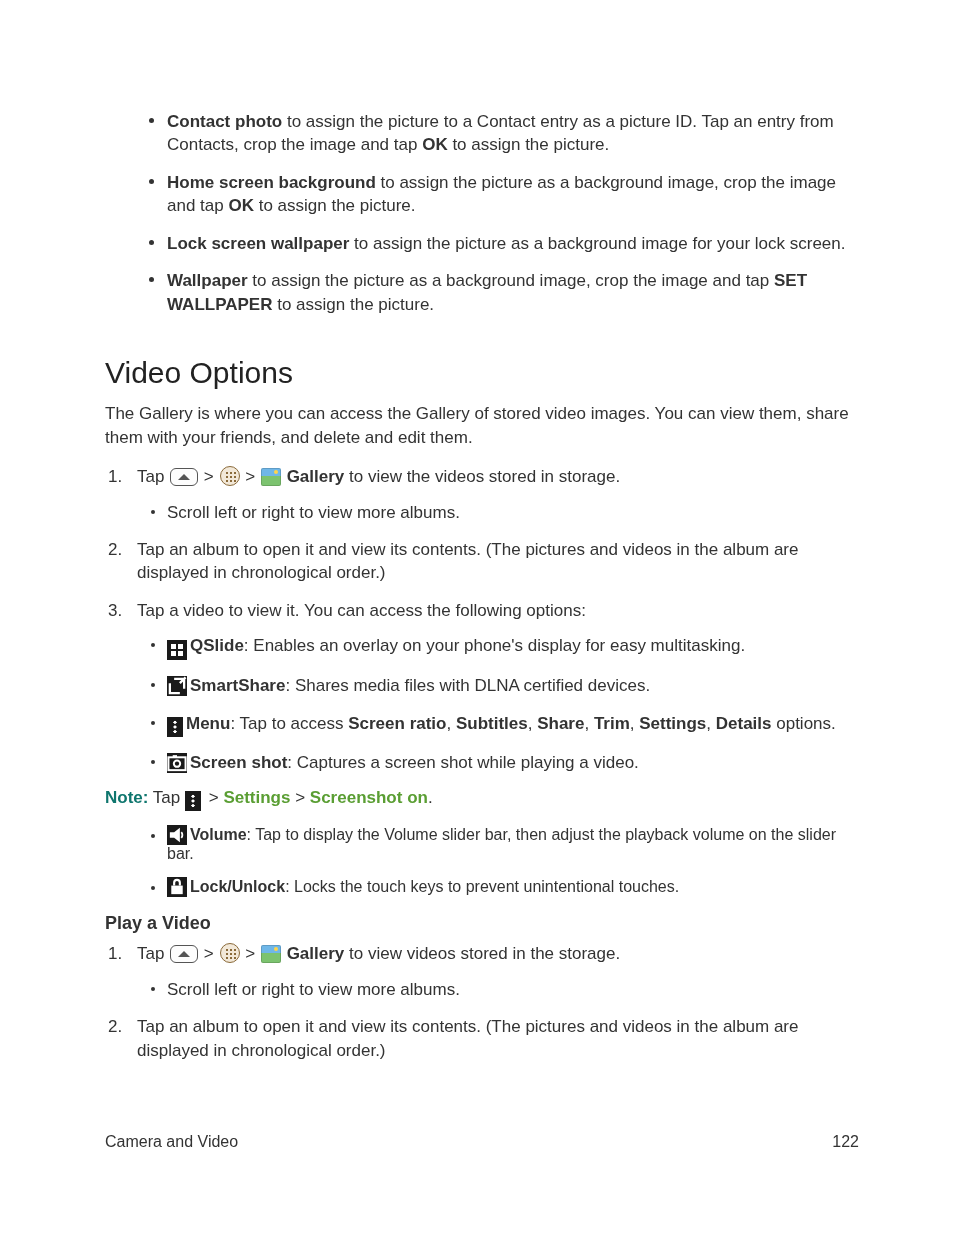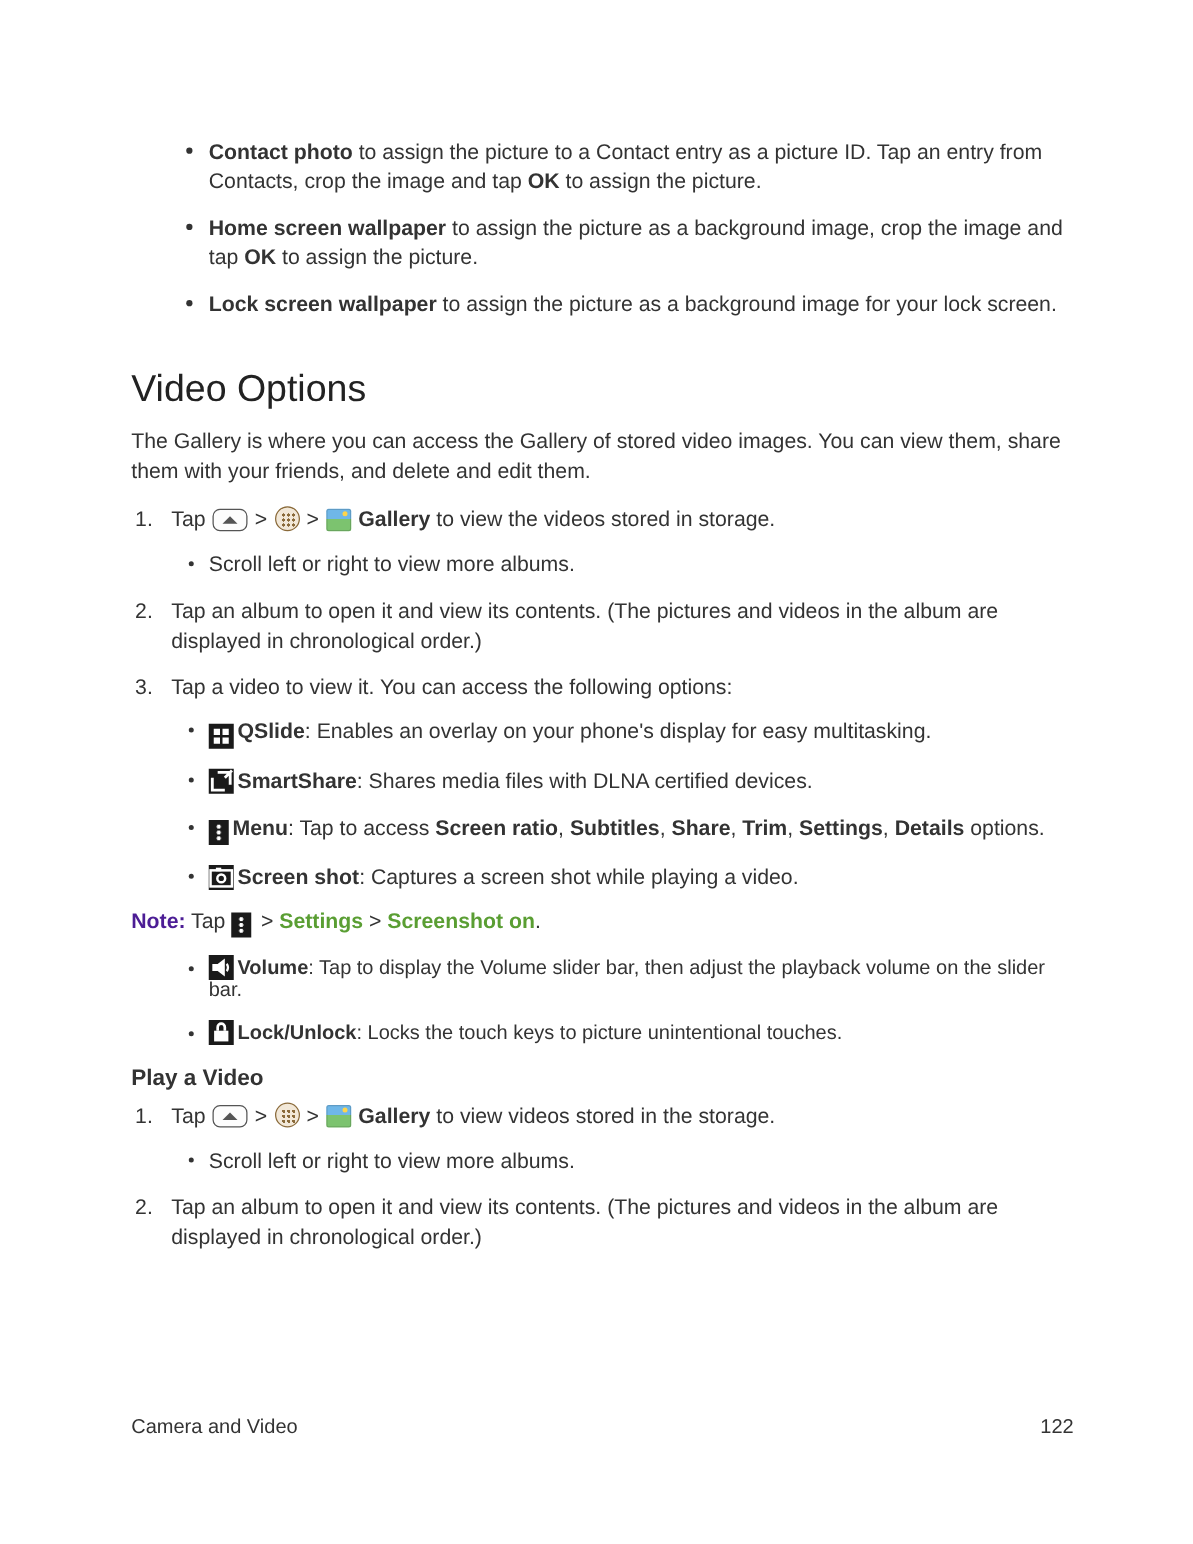--- a/index.html
+++ b/index.html
@@ -157,21 +157,21 @@
   .icon-box.menu { width:16px; }
   .icon-box.menu::after {
     content:""; width:4px; height:14px;
     background:
       radial-gradient(circle, #fff 1.6px, transparent 1.7px) 0 0/4px 4.66px repeat-y;
   }
   .note-line {
     font-size: 17px;
     margin: 6px 0 14px 0;
   }
-  .note-label { color: #4c1d95; font-weight: bold; }
+  .note-label { color: #0f766e; font-weight: bold; }
   .green-bold { color: #5a9e33; font-weight: bold; }
   h3.sub {
     font-size: 18px;
     font-weight: bold;
     margin: 16px 0 8px 0;
   }
   .footer {
     position: absolute;
     left: 105px;
     right: 95px;
@@ -185,24 +185,27 @@
 </style>
 </head>
 <body>
 <div class="page">
 
 <ul class="top-bullets">
   <li>
     <b>Contact photo</b><span> to assign the picture to a Contact entry as a picture ID. Tap an entry from Contacts, crop the image and tap </span><b>OK</b><span> to assign the picture.</span>
   </li>
   <li>
-    <b>Home screen wallpaper</b><span> to assign the picture as a background image, crop the image and tap </span><b>OK</b><span> to assign the picture.</span>
+    <b>Home screen background</b><span> to assign the picture as a background image, crop the image and tap </span><b>OK</b><span> to assign the picture.</span>
   </li>
   <li>
     <b>Lock screen wallpaper</b><span> to assign the picture as a background image for your lock screen.</span>
+  </li>
+  <li>
+    <b>Wallpaper</b><span> to assign the picture as a background image, crop the image and tap </span><b>SET WALLPAPER</b><span> to assign the picture.</span>
   </li>
 </ul>
 
 <h2 class="section">Video Options</h2>
 
 <p class="intro">The Gallery is where you can access the Gallery of stored video images. You can view them, share them with your friends, and delete and edit them.</p>
 
 <ol class="steps">
   <li>
     <span>Tap </span><span class="icon icon-home"></span><span> &gt; </span><span class="icon icon-apps"></span><span> &gt; </span><span class="icon icon-gallery"></span>&nbsp;<b>Gallery</b><span> to view the videos stored in storage.</span>
@@ -252,21 +255,21 @@
             <path d="M10 5c1 1 1 3 0 4" fill="none" stroke="#fff" stroke-width="1.3"></path>
           </svg>
         </span><b>Volume</b><span>: Tap to display the Volume slider bar, then adjust the playback volume on the slider bar.</span>
   </li>
   <li>
     <span class="icon-box">
           <svg viewBox="0 0 14 14">
             <rect x="3" y="6" width="8" height="6" fill="#fff"></rect>
             <path d="M5 6V4a2 2 0 0 1 4 0v2" fill="none" stroke="#fff" stroke-width="1.5"></path>
           </svg>
-        </span><b>Lock/Unlock</b><span>: Locks the touch keys to picture unintentional touches.</span>
+        </span><b>Lock/Unlock</b><span>: Locks the touch keys to prevent unintentional touches.</span>
   </li>
 </ul>
 
 <h3 class="sub">Play a Video</h3>
 
 <ol class="steps">
   <li>
     <span>Tap </span><span class="icon icon-home"></span><span> &gt; </span><span class="icon icon-apps"></span><span> &gt; </span><span class="icon icon-gallery"></span>&nbsp;<b>Gallery</b><span> to view videos stored in the storage.</span>
     <ul class="sub">
       <li>Scroll left or right to view more albums.</li>

